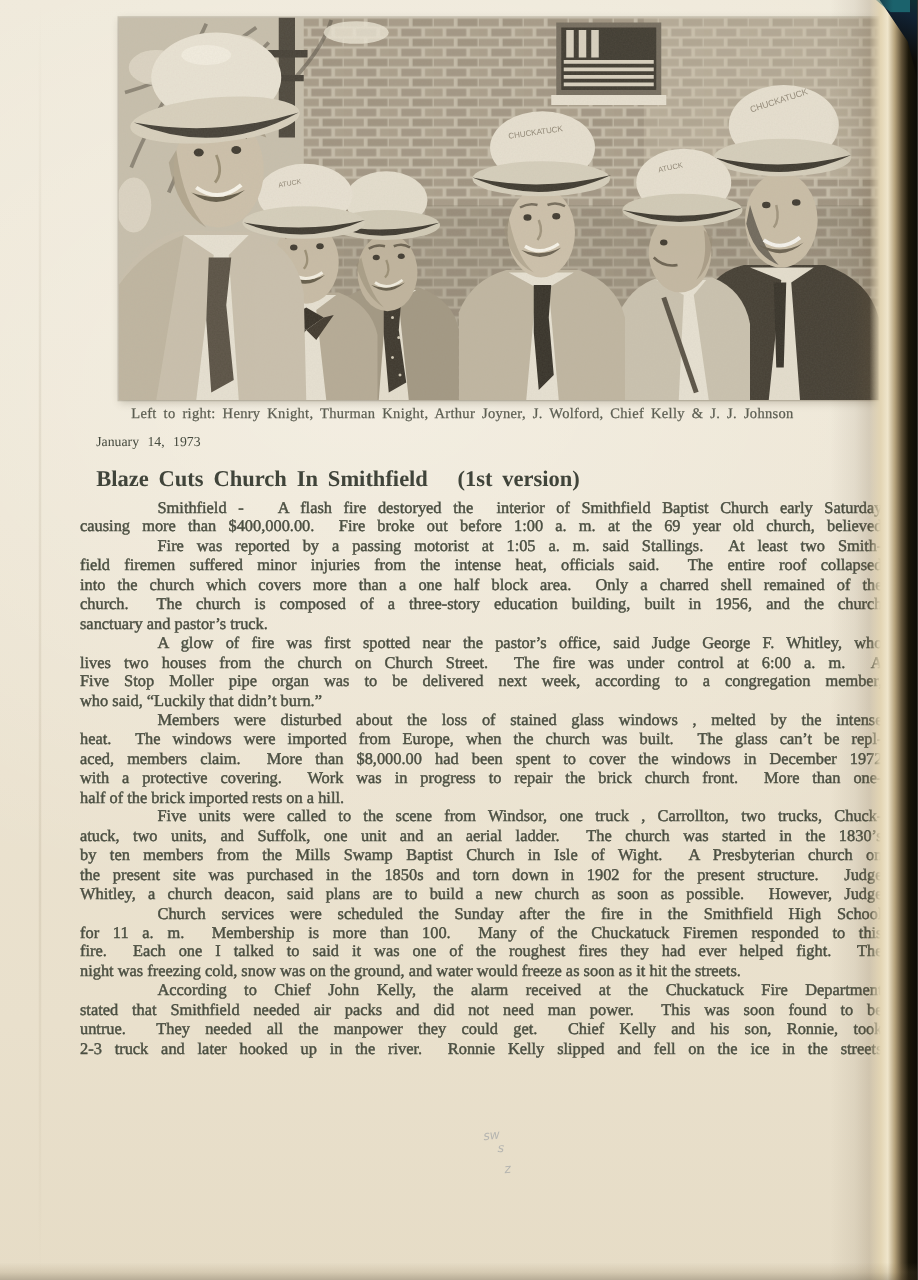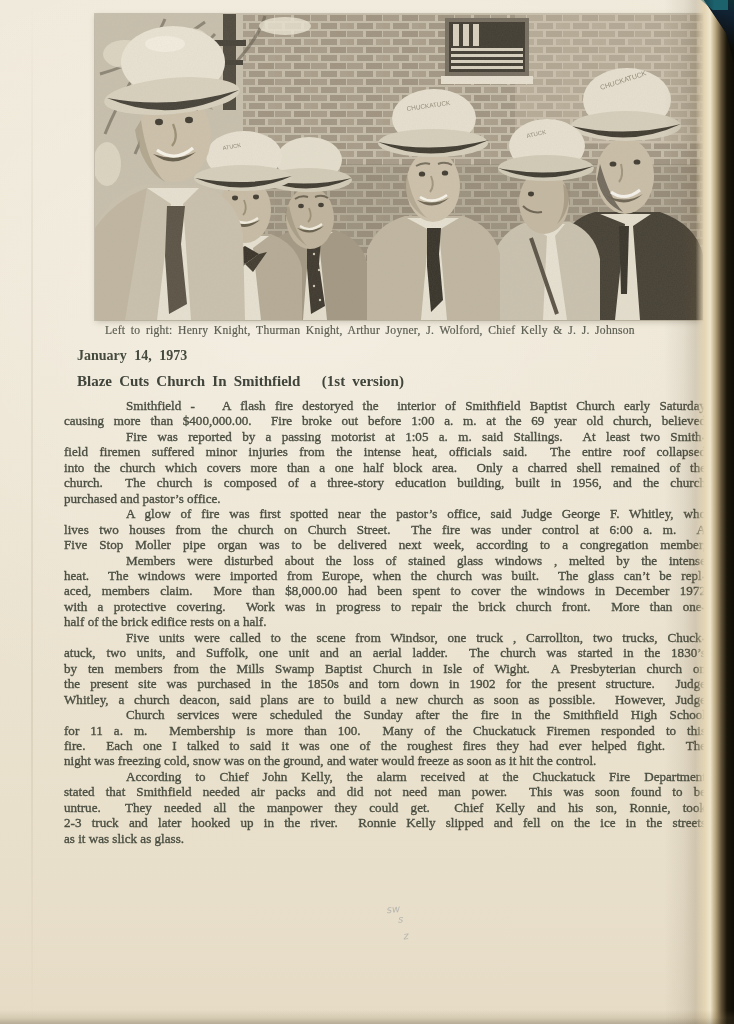--- a/index.html
+++ b/index.html
@@ -54,25 +54,25 @@
   }
   .photo svg{display:block;width:100%;height:100%;}
 
   .caption{
     position:absolute;left:105px;top:324px;width:600px;
     font-size:11.6px;color:#5c5e52;letter-spacing:.25px;word-spacing:2.4px;
     white-space:pre;font-family:Liberation Serif, serif;-webkit-text-stroke:.2px #5c5e52;
   }
   .date-line{
     position:absolute;left:77px;top:348px;
-    font-size:14px;color:#454a3e;font-weight:700;word-spacing:4px;white-space:pre;
+    font-size:11px;color:#454a3e;font-weight:400;word-spacing:4px;white-space:pre;
   }
   .headline{
     position:absolute;left:77px;top:373px;
-    font-size:15px;color:#40443a;font-weight:700;word-spacing:3.4px;white-space:pre;
+    font-size:18px;color:#40443a;font-weight:700;word-spacing:3.4px;white-space:pre;
   }
   .article{
     position:absolute;left:64px;top:398px;width:642px;
     font-size:13.1px;line-height:15.45px;color:#4b4f42;
     -webkit-text-stroke:.35px #4b4f42;
   }
   .para{margin:0;}
   .para .line{
     text-align:justify;text-align-last:justify;white-space:pre-wrap;
   }
@@ -283,53 +283,53 @@
   <div class="article">
       <div class="para">
         <div class="line first">Smithfield -   A flash fire destoryed the  interior of Smithfield Baptist Church early Saturday</div>
         <div class="line">causing more than $400,000.00.  Fire broke out before 1:00 a. m. at the 69 year old church, believed</div>
       </div>
       <div class="para">
         <div class="line first">Fire was reported by a passing motorist at 1:05 a. m. said Stallings.  At least two Smith-</div>
         <div class="line">field firemen suffered minor injuries from the intense heat, officials said.  The entire roof collapsed</div>
         <div class="line">into the church which covers more than a one half block area.  Only a charred shell remained of the</div>
         <div class="line">church.  The church is composed of a three-story education building, built in 1956, and the church</div>
-        <div class="line last">purchased and pastor’s office.</div>
+        <div class="line last">sanctuary and pastor’s truck.</div>
       </div>
       <div class="para">
         <div class="line first">A glow of fire was first spotted near the pastor’s office, said Judge George F. Whitley, who</div>
         <div class="line">lives two houses from the church on Church Street.  The fire was under control at 6:00 a. m.  A</div>
         <div class="line">Five Stop Moller pipe organ was to be delivered next week, according to a congregation member,</div>
+        <div class="line last">who said, “Luckily that didn’t burn.”</div>
       </div>
       <div class="para">
         <div class="line first">Members were disturbed about the loss of stained glass windows , melted by the intense</div>
         <div class="line">heat.  The windows were imported from Europe, when the church was built.  The glass can’t be repl-</div>
         <div class="line">aced, members claim.  More than $8,000.00 had been spent to cover the windows in December 1972</div>
         <div class="line">with a protective covering.  Work was in progress to repair the brick church front.  More than one-</div>
-        <div class="line last">half of the brick edifice rests on a half.</div>
+        <div class="line last">half of the brick imported rests on a hill.</div>
       </div>
       <div class="para">
         <div class="line first">Five units were called to the scene from Windsor, one truck , Carrollton, two trucks, Chuck-</div>
         <div class="line">atuck, two units, and Suffolk, one unit and an aerial ladder.  The church was started in the 1830’s</div>
         <div class="line">by ten members from the Mills Swamp Baptist Church in Isle of Wight.  A Presbyterian church on</div>
         <div class="line">the present site was purchased in the 1850s and torn down in 1902 for the present structure.  Judge</div>
         <div class="line">Whitley, a church deacon, said plans are to build a new church as soon as possible.  However, Judge</div>
       </div>
       <div class="para">
         <div class="line first">Church services were scheduled the Sunday after the fire in the Smithfield High School</div>
         <div class="line">for 11 a. m.  Membership is more than 100.  Many of the Chuckatuck Firemen responded to this</div>
         <div class="line">fire.  Each one I talked to said it was one of the roughest fires they had ever helped fight.  The</div>
-        <div class="line last">night was freezing cold, snow was on the ground, and water would freeze as soon as it hit the control.</div>
+        <div class="line last">night was freezing cold, snow was on the ground, and water would freeze as soon as it hit the streets.</div>
       </div>
       <div class="para">
         <div class="line first">According to Chief John Kelly, the alarm received at the Chuckatuck Fire Department</div>
         <div class="line">stated that Smithfield needed air packs and did not need man power.  This was soon found to be</div>
         <div class="line">untrue.  They needed all the manpower they could get.  Chief Kelly and his son, Ronnie, took</div>
         <div class="line">2-3 truck and later hooked up in the river.  Ronnie Kelly slipped and fell on the ice in the streets</div>
-        <div class="line last">as it was slick as glass.</div>
       </div>
     </div>
 
   <div class="pencil">
     <span class="m1">sw</span>
     <span class="m2">s</span>
     <span class="m3">z</span>
   </div>
 
   <div class="page-number">40</div>

